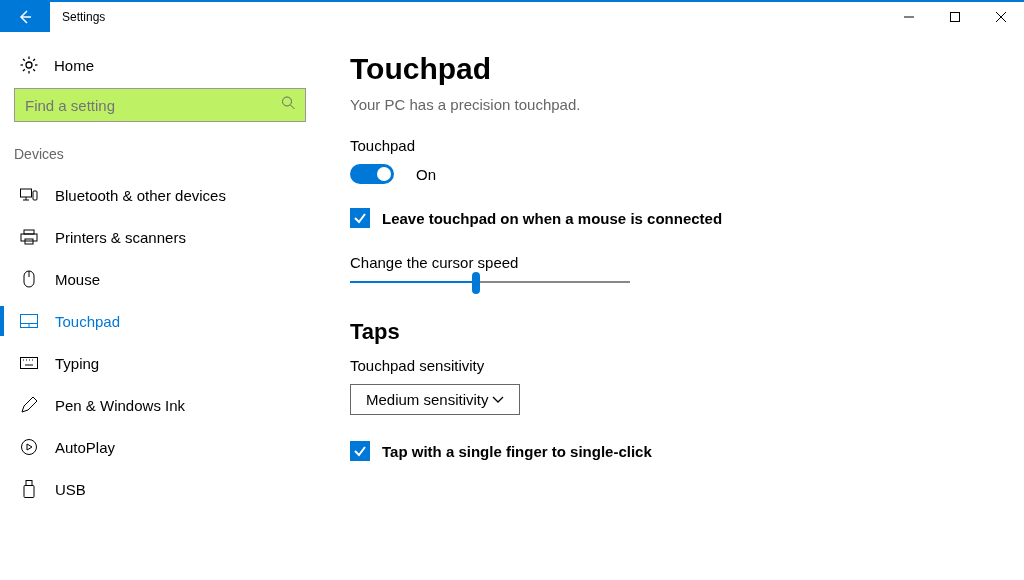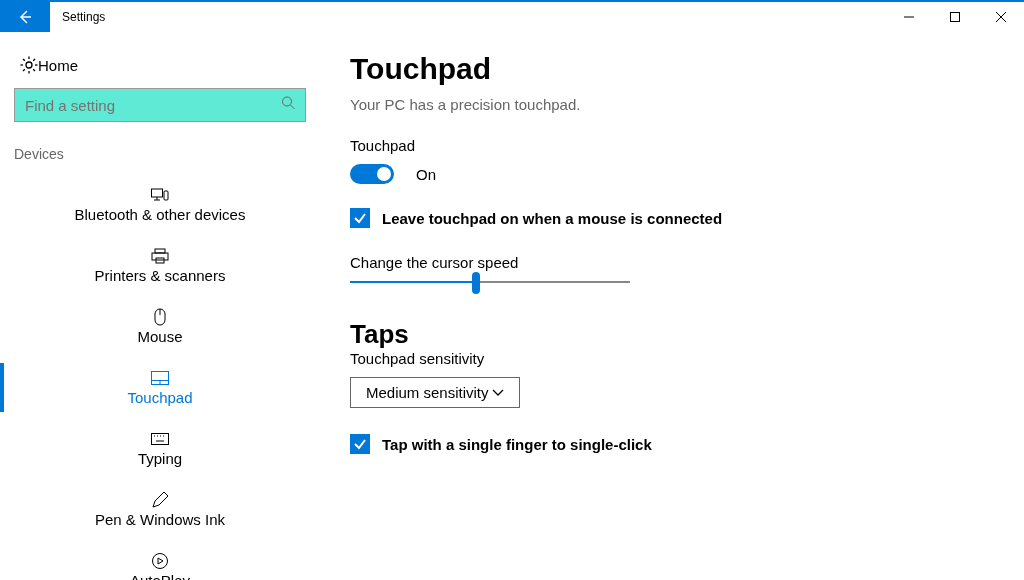--- a/index.html
+++ b/index.html
@@ -7,27 +7,27 @@
 
   .titlebar { height: 32px; display: flex; align-items: stretch; border-top: 2px solid #0078d7; }
   .titlebar .back { width: 50px; background: #0078d7; display:flex; align-items:center; justify-content:center; }
   .titlebar .title { flex:0 0 auto; padding:0 12px; display:flex; align-items:center; font-size:12px; color:#000; }
   .titlebar .spacer { flex:1; }
   .titlebar .winbtn { width:46px; display:flex; align-items:center; justify-content:center; }
 
   .body { display:flex; height: calc(580px - 32px); }
 
   .sidebar { width: 320px; padding: 14px 0 0 0; }
-  .home-row { display:flex; align-items:center; padding: 10px 20px 14px 20px; font-size:15px; }
+  .home-row { display:flex; align-items:center; gap:16px; padding: 10px 20px 14px 20px; font-size:15px; }
   .search-wrap { margin: 0 14px 24px 14px; position:relative; }
-  .search { width:100%; height:34px; border:1px solid #999; background:#5eead4; padding:0 34px 0 10px; font-size:15px; color:#666; outline:none; }
+  .search { width:100%; height:34px; border:1px solid #999; background:#bef264; padding:0 34px 0 10px; font-size:15px; color:#666; outline:none; }
   .search-icon-pos { position:absolute; right:10px; top:50%; transform:translateY(-50%); }
 
   .group-label { padding: 0 14px 12px 14px; color:#666; font-size:14px; }
-  .nav-item { display:flex; align-items:center; gap:2px; padding: 12px 20px; font-size:15px; color:#000; position:relative;flex-direction:column; }
+  .nav-item { display:flex; align-items:center; gap:17px; padding: 12px 20px; font-size:15px; color:#000; position:relative; }
   .nav-item.selected { color:#0078d7; }
   .nav-item.selected::before { content:""; position:absolute; left:0; top:6px; bottom:6px; width:4px; background:#0078d7; }
   .nav-icon { width:18px; height:18px; display:flex; align-items:center; justify-content:center; flex-shrink:0; }
 
   .main { flex:1; padding: 20px 30px; overflow:auto; }
   h1 { font-size:30px; font-weight:600; margin-bottom:10px; }
   .sub { color:#666; font-size:15px; margin-bottom:24px; }
   .label { font-size:15px; margin-bottom:10px; }
 
   .toggle-row { display:flex; align-items:center; gap:22px; margin-bottom:24px; }
@@ -37,21 +37,21 @@
 
   .check-row { display:flex; align-items:center; gap:12px; margin-bottom:26px;font-weight:bold; }
   .checkbox { width:20px; height:20px; background:#0078d7; display:flex; align-items:center; justify-content:center; }
   .check-text { font-size:15px; }
 
   .slider-wrap { margin:10px 0 36px 0; }
   .slider-track { position:relative; width:280px; height:2px; background:#888; }
   .slider-fill { position:absolute; left:0; top:0; height:2px; background:#0078d7; width:45%; }
   .slider-thumb { position:absolute; top:-9px; left:45%; width:8px; height:22px; background:#0078d7; border-radius:4px; transform:translateX(-50%); }
 
-  h2 { font-size:26px; font-weight:600; margin-bottom:0; }
+  h2 { font-size:22px; font-weight:600; margin-bottom:12px; }
   .desc { color:#666; font-size:15px; line-height:1.4; max-width:460px; margin-bottom:22px; }
 
   .select { display:inline-flex; align-items:center; justify-content:space-between; border:1px solid #666; padding:6px 15px; font-size:15px; min-width:170px; margin-bottom:26px; }
 </style>
 </head>
 <body>
 
 <div class="titlebar">
   <div class="back">
     <svg width="16" height="16" viewBox="0 0 16 16">
@@ -184,20 +184,29 @@
     <div class="nav-item">
       <span class="nav-icon">
         <svg width="18" height="18" viewBox="0 0 18 18">
             <circle cx="9" cy="9" r="7.5" stroke="#000" fill="none"></circle>
             <path d="M7 6 L12 9 L7 12 Z" stroke="#000" fill="none"></path>
           </svg>
       </span>
       <span>AutoPlay</span>
     </div>
 
+    <div class="nav-item">
+      <span class="nav-icon">
+        <svg width="12" height="18" viewBox="0 0 12 18">
+            <rect x="3" y="0.5" width="6" height="5" stroke="#000" fill="none"></rect>
+            <rect x="1" y="5.5" width="10" height="12" rx="1" stroke="#000" fill="none"></rect>
+          </svg>
+      </span>
+      <span>USB</span>
+    </div>
 
   </div>
 
   <div class="main">
     <h1>Touchpad</h1>
     <div class="sub">Your PC has a precision touchpad.</div>
 
     <div class="label">Touchpad</div>
     <div class="toggle-row">
       <div class="toggle"></div>

